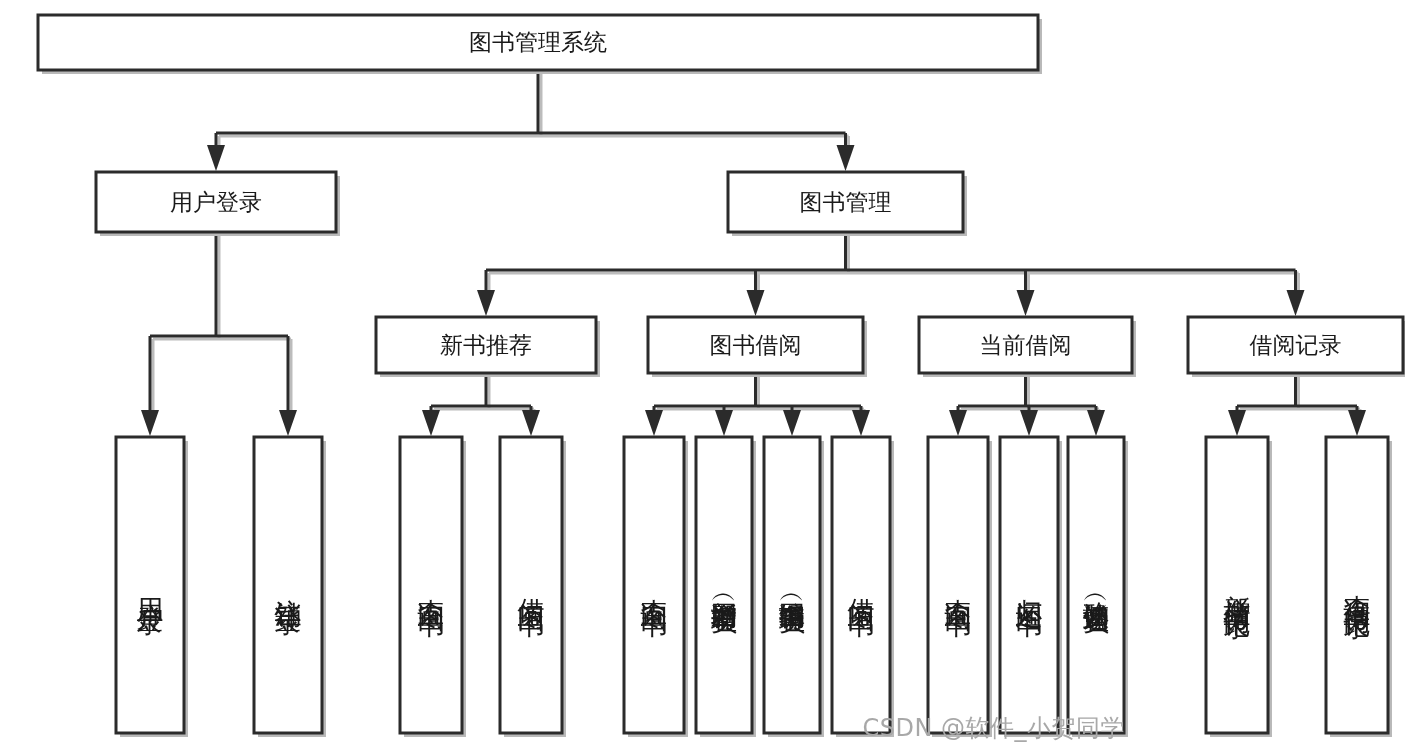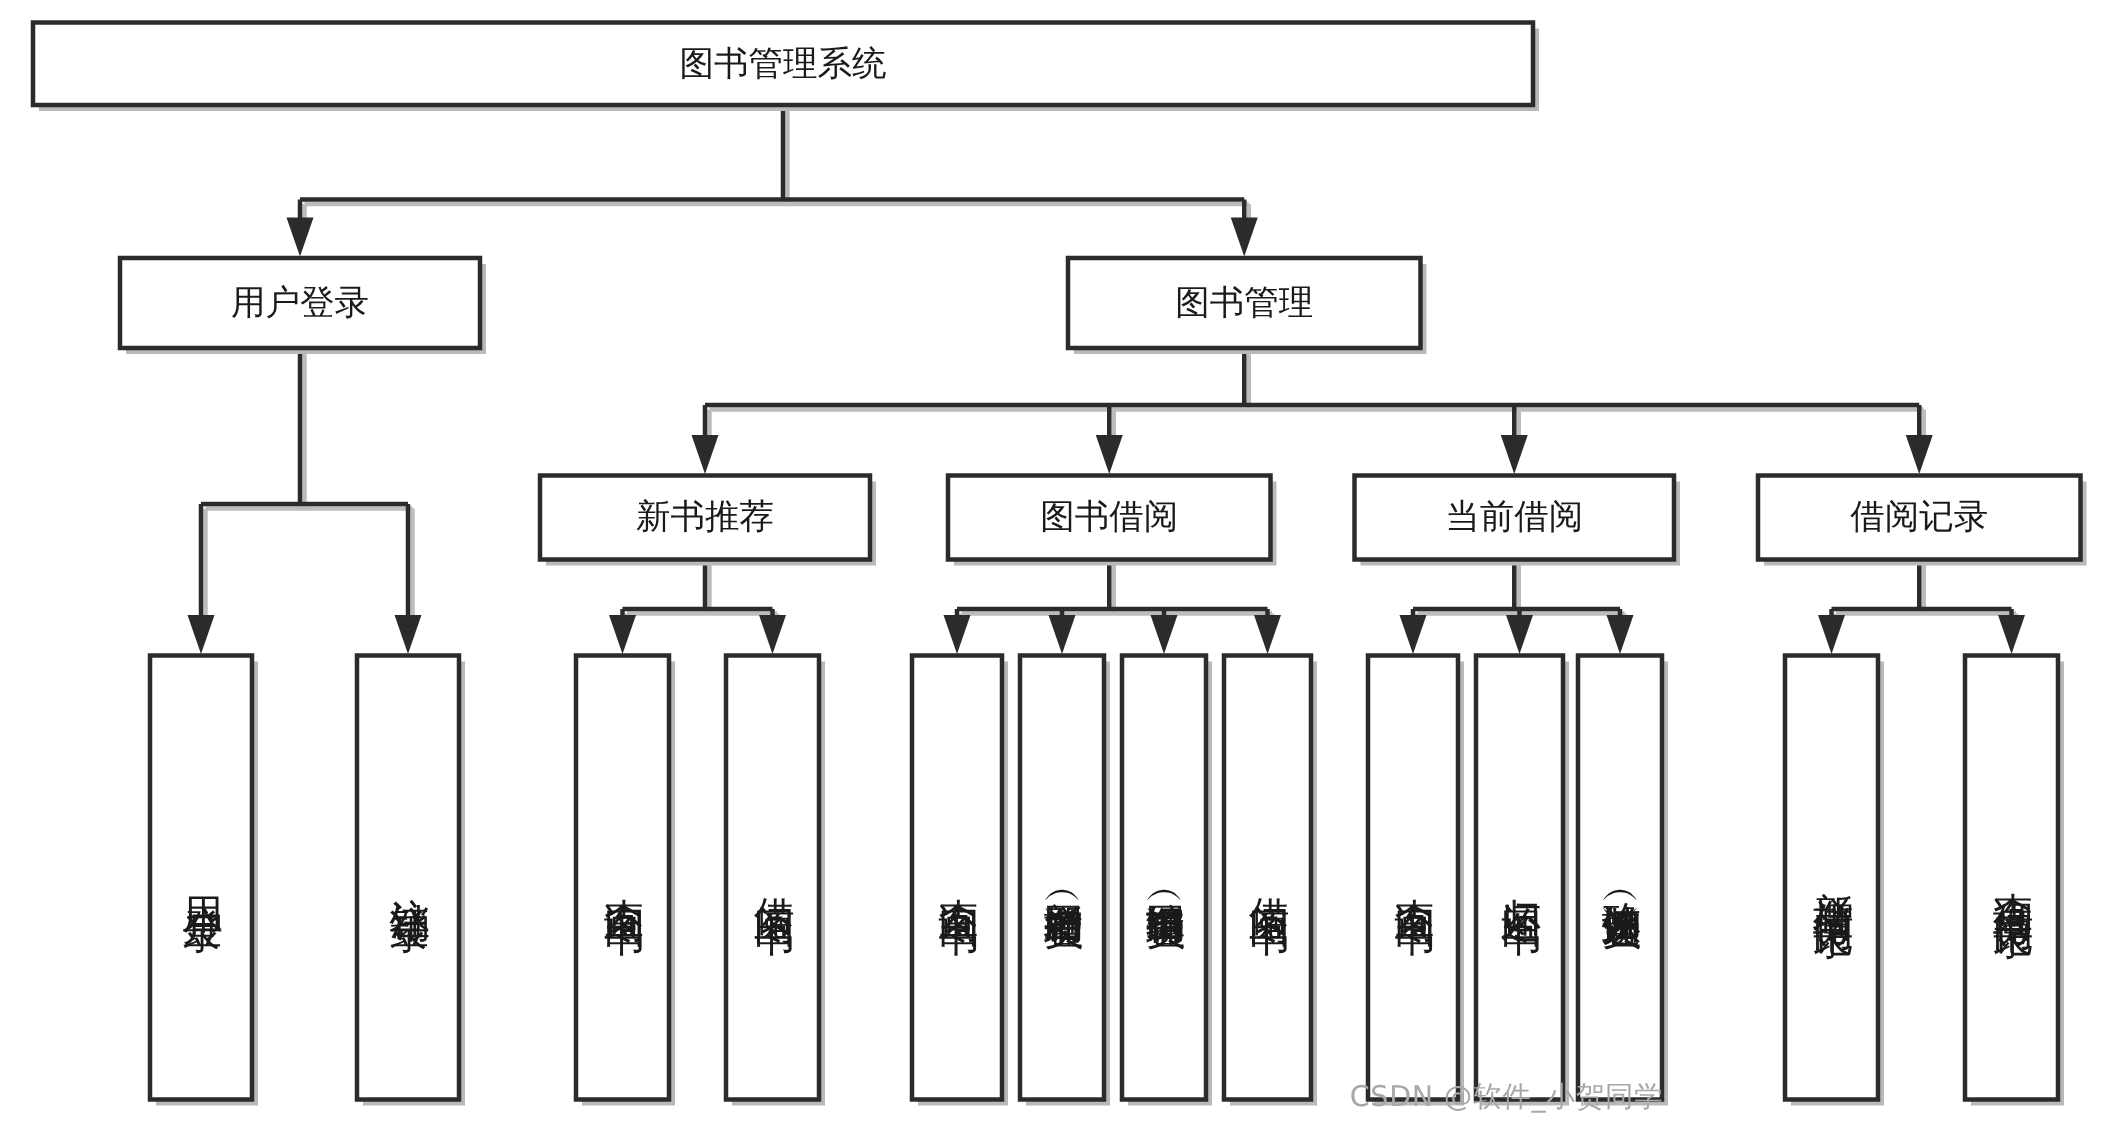--- a/index.html
+++ b/index.html
@@ -9,21 +9,21 @@
   }
   body {
     width: 1405px;
     height: 747px;
     overflow: hidden;
     font-family: "DejaVu Sans", "Liberation Sans", sans-serif;
     position: relative;
   }
   #diagram-root {
     position: absolute;
-    left: 0;
+    left: 16px;
     top: 0;
     width: 1117px;
     height: 747px;
   }
   svg {
     display: block;
   }
   .node-box {
     fill: #ffffff;
     stroke: #2b2b2b;
@@ -73,21 +73,21 @@
   }
   .vert-label.tight {
     font-size: 26px;
     letter-spacing: 1px;
   }
   .watermark {
     position: absolute;
     right: 8px;
     bottom: 3px;
     font-family: "DejaVu Sans", "Liberation Sans", sans-serif;
-    font-size: 19px;
+    font-size: 24px;
     color: #a8a8a8;
     letter-spacing: 0.5px;
     white-space: nowrap;
   }
 </style>
 </head>
 <body>
 
 <div id="diagram-root">
 

